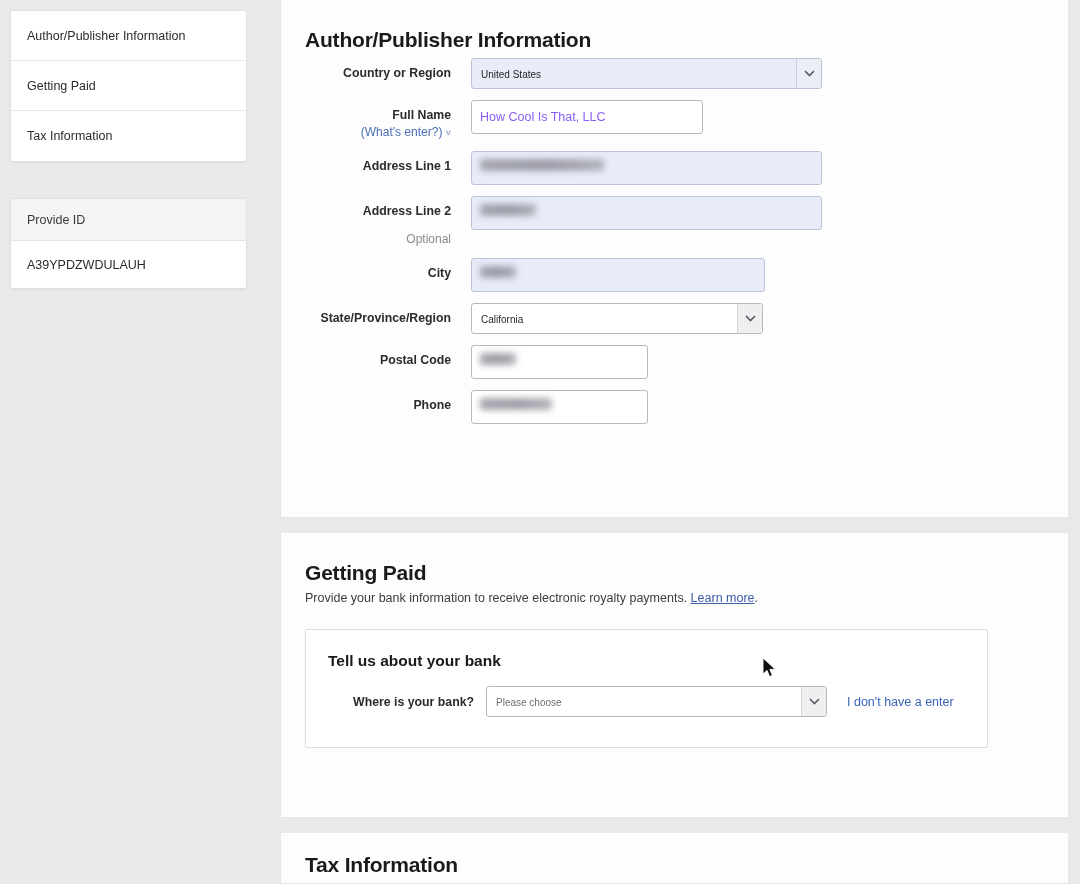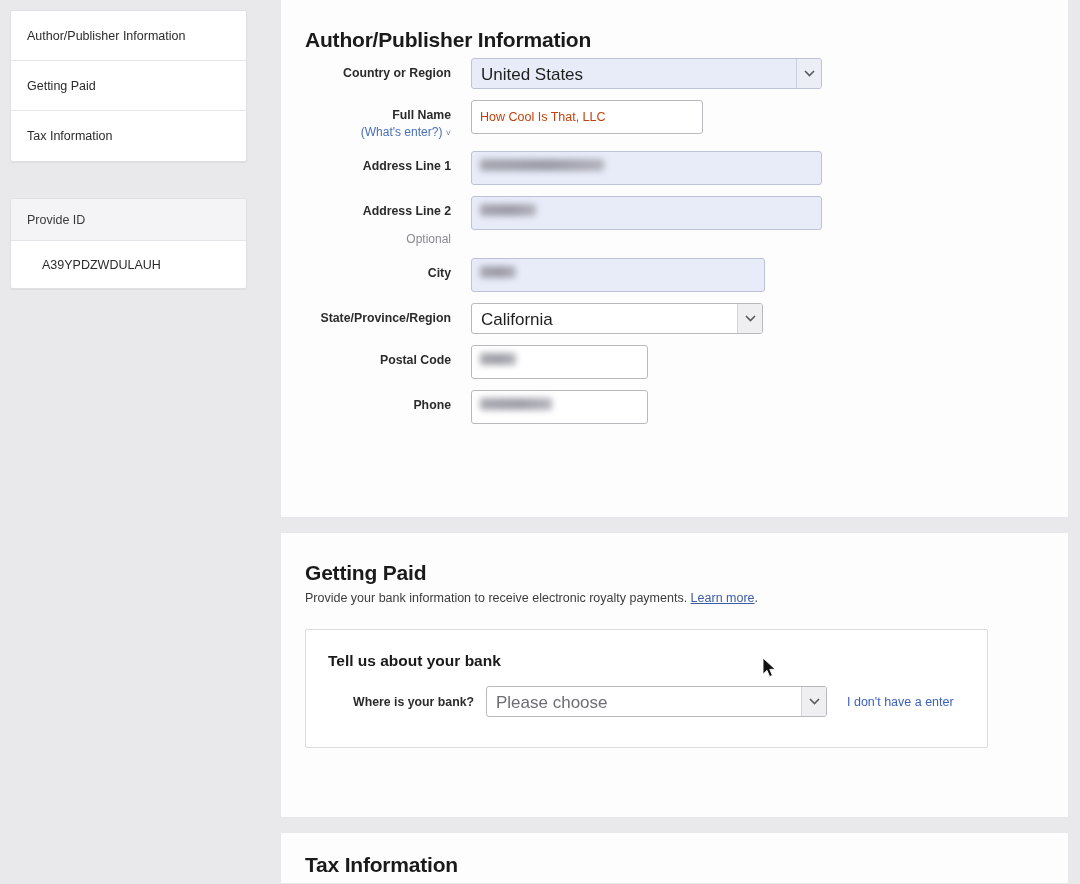--- a/index.html
+++ b/index.html
@@ -55,21 +55,21 @@
     display: flex; align-items: center;
     padding-left: 16px;
     background: #f4f4f6;
     border-bottom: 1px solid #e4e5e8;
     font-size: 12.5px;
     color: #3a3a3a;
   }
   .account-val {
     height: 47px;
     display: flex; align-items: center;
-    padding-left: 31px;
+    padding-left: 16px;
     font-size: 12.5px;
     color: #2b2b2b;
     background: #fff;
   }
 
   
   .panel {
     position: absolute;
     left: 280px;
     width: 789px;
@@ -133,21 +133,21 @@
   .fctrl { flex: 1; }
 
   input.txt, .fakeinput {
     display: block;
     height: 31px;
     border: 1px solid #b9b9bd;
     border-radius: 3px;
     background: #ffffff;
     font-size: 12.5px;
     font-family: "Liberation Sans", sans-serif;
-    color: #c2410c;
+    color: #8b5cf6;
     padding: 16px 8px;
     outline: none;
   }
   .auto { background: #e8ecf9 !important; border-color: #bcc3d8 !important; }
 
   .w-full { width: 351px; }
   .w-name { width: 232px; }
   .w-city { width: 294px; }
   .w-state{ width: 292px; }
   .w-zip  { width: 177px; }
@@ -171,21 +171,21 @@
     border: 1px solid #b9b9bd;
     border-radius: 3px;
     background: #ffffff;
     cursor: pointer;
   }
   .sel.auto { background: #e8ecf9; border-color: #bcc3d8; }
   .sel .val {
     position: absolute;
     left: 9px; top: 0; right: 34px;
     height: 31px; line-height: 31px;
-    font-size: 17px;
+    font-size: 10px;
     color: #1f1f1f;
     white-space: nowrap; overflow: hidden;
   }
   .sel .val.ph { color: #6d6d72; }
   .sel .arrow {
     position: absolute;
     right: 0; top: 0;
     width: 25px; height: 29px;
     background: #efeff1;
     border-left: 1px solid #d3d3d7;

